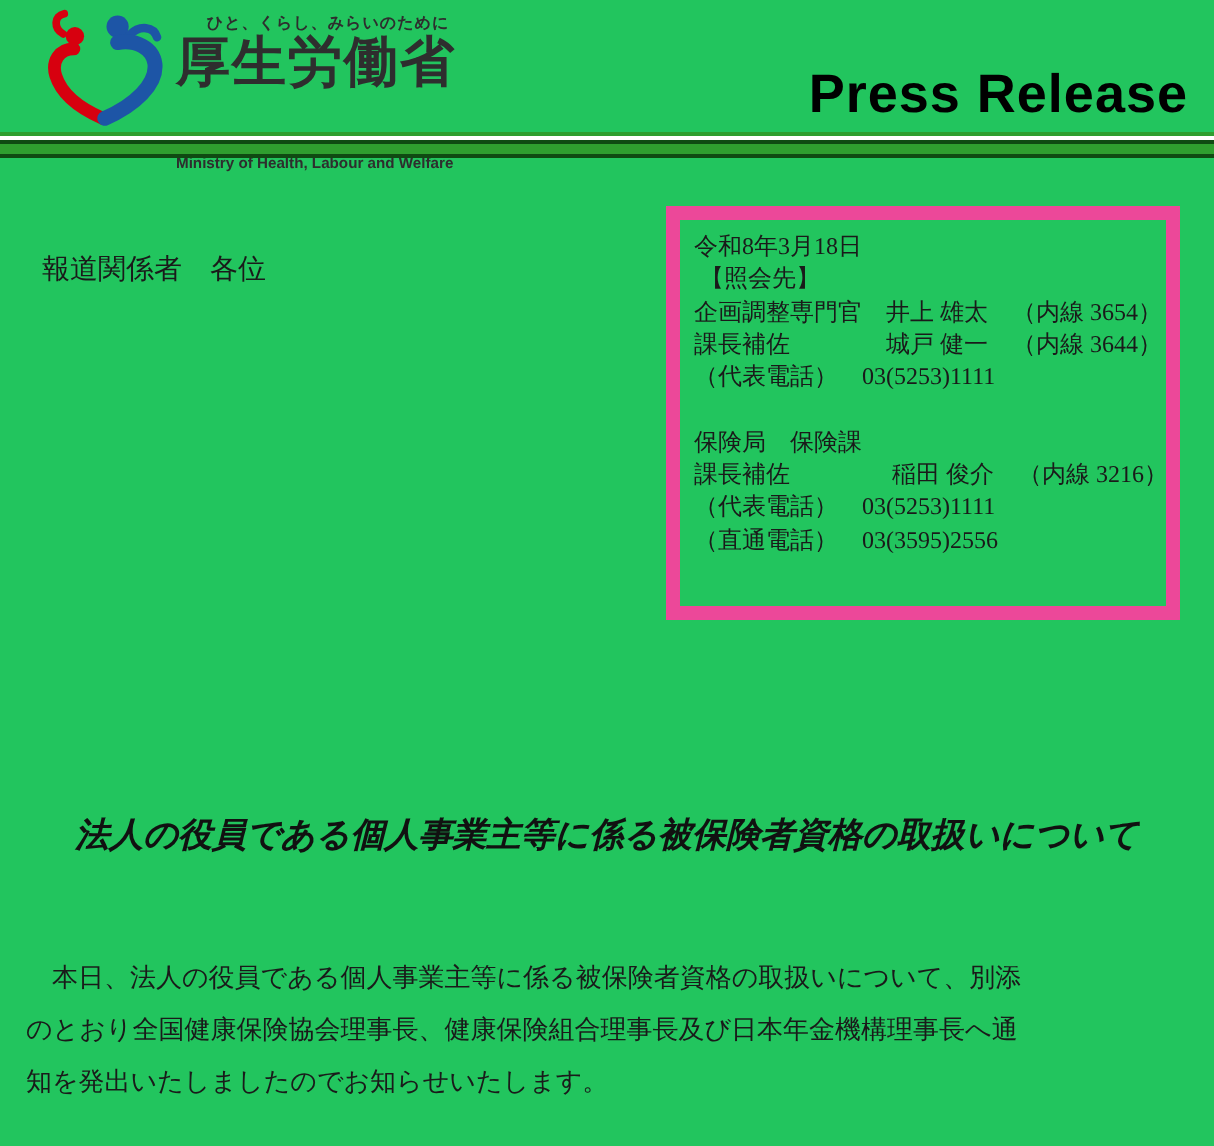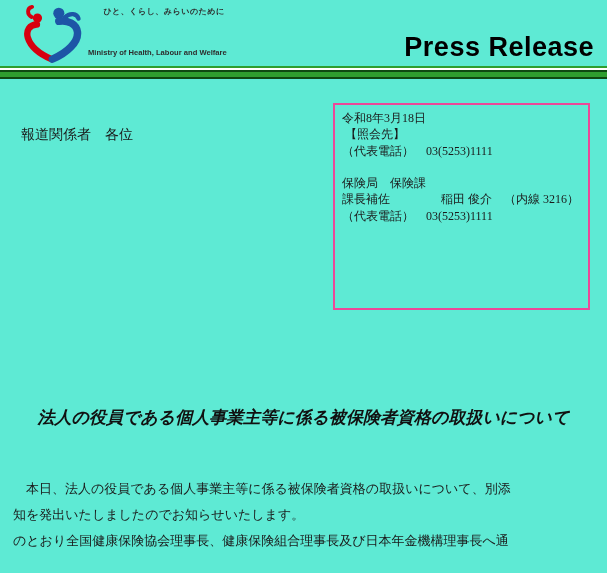--- a/index.html
+++ b/index.html
@@ -1,19 +1,19 @@
 <!DOCTYPE html>
 <html lang="ja"><head>
 <meta charset="utf-8">
 <style>
   html,body{margin:0;padding:0;background:#ffffff;}
   .page{
     position:relative;
     width:607px;height:573px;
-    background:#5eead4;
+    background:#22c55e;
     overflow:hidden;
     font-family:"Liberation Serif","DejaVu Serif",serif;
     color:#1a1a1a;
   }
 
   
   .logo{
     position:absolute;left:22px;top:3px;
     display:flex;align-items:flex-start;
   }
@@ -55,21 +55,21 @@
   
   .addressee{
     position:absolute;left:21px;top:126px;
     font-size:14px;white-space:pre;color:#1a1a1a;
   }
 
   
   .contact-box{
     position:absolute;left:333px;top:103px;
     width:257px;height:207px;box-sizing:border-box;
-    border:2px solid #ec4899;
+    border:7px solid #ec4899;
     padding:5px 7px;
     overflow:hidden;
   }
   .contact-box > div{
     font-size:12px;line-height:16.3px;height:16.3px;
     white-space:pre;color:#1a1a1a;
   }
 
   
   .doc-title{
@@ -99,45 +99,49 @@
       <circle cx="14.5" cy="14" r="4.3" fill="#d7000f"></circle>
       <path d="M9,13 C4.5,10.5 4.5,4.5 9.5,3.5" fill="none" stroke="#d7000f" stroke-width="3.6" stroke-linecap="round"></path>
       <path d="M14,20 C7,20 3.5,26 5.5,32.5 C8,40.5 16,47.5 27.5,52.5" fill="none" stroke="#d7000f" stroke-width="6" stroke-linecap="round"></path>
 
       <circle cx="34.5" cy="9.5" r="5.2" fill="#1d55a6"></circle>
       <path d="M40,13.5 C45,8.5 51.5,9.5 53,14.5" fill="none" stroke="#1d55a6" stroke-width="4" stroke-linecap="round"></path>
       <path d="M34.5,17 C43,15.5 51,19.5 52,27 C53,36.5 42.5,46.5 28.5,52.5" fill="none" stroke="#1d55a6" stroke-width="7" stroke-linecap="round"></path>
     </svg>
     <div class="logo-text">
       <div class="logo-tagline">ひと、くらし、みらいのために</div>
+      <div class="logo-org">厚生労働省</div>
       <div class="logo-org-en">Ministry of Health, Labour and Welfare</div>
     </div>
   </div>
 
   <div class="press-release">Press Release</div>
 
   <div class="rule">
     <div class="rule-thin"></div>
     <div class="rule-gap"></div>
     <div class="rule-thick"></div>
   </div>
 
   <div class="addressee">報道関係者　各位</div>
 
   <div class="contact-box">
       <div>令和8年3月18日</div>
       <div> 【照会先】</div>
+      <div>企画調整専門官　井上 雄太　（内線 3654）</div>
+      <div>課長補佐　　　　城戸 健一　（内線 3644）</div>
       <div>（代表電話）　03(5253)1111</div>
       <div></div>
       <div>保険局　保険課</div>
       <div>課長補佐　　　　 稲田 俊介　（内線 3216）</div>
       <div>（代表電話）　03(5253)1111</div>
+      <div>（直通電話）　03(3595)2556</div>
     </div>
 
   <h1 class="doc-title">法人の役員である個人事業主等に係る被保険者資格の取扱いについて</h1>
 
   <div class="body-text">
       <div>　本日、法人の役員である個人事業主等に係る被保険者資格の取扱いについて、別添</div>
+      <div>のとおり全国健康保険協会理事長、健康保険組合理事長及び日本年金機構理事長へ通</div>
       <div>知を発出いたしましたのでお知らせいたします。</div>
-      <div>のとおり全国健康保険協会理事長、健康保険組合理事長及び日本年金機構理事長へ通</div>
     </div>
 
 </div>
 
 </body></html>

